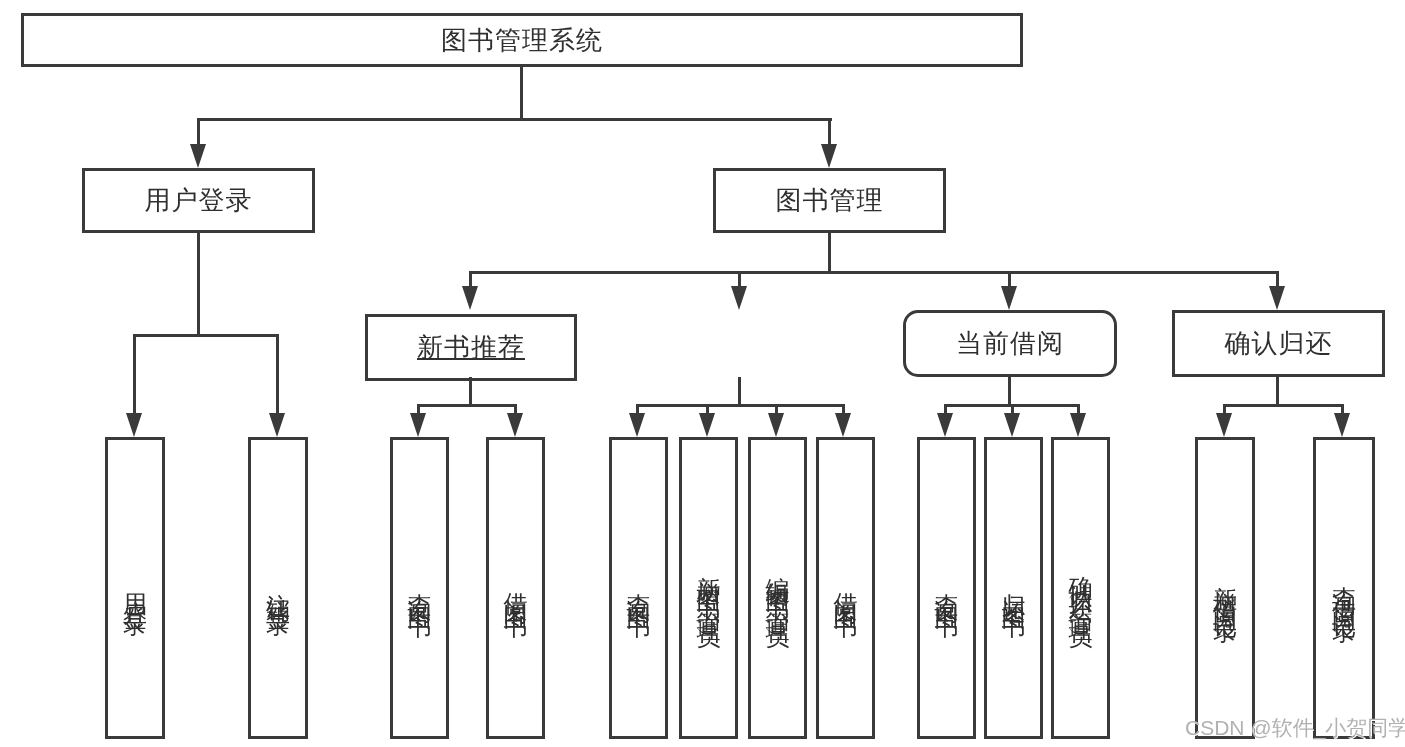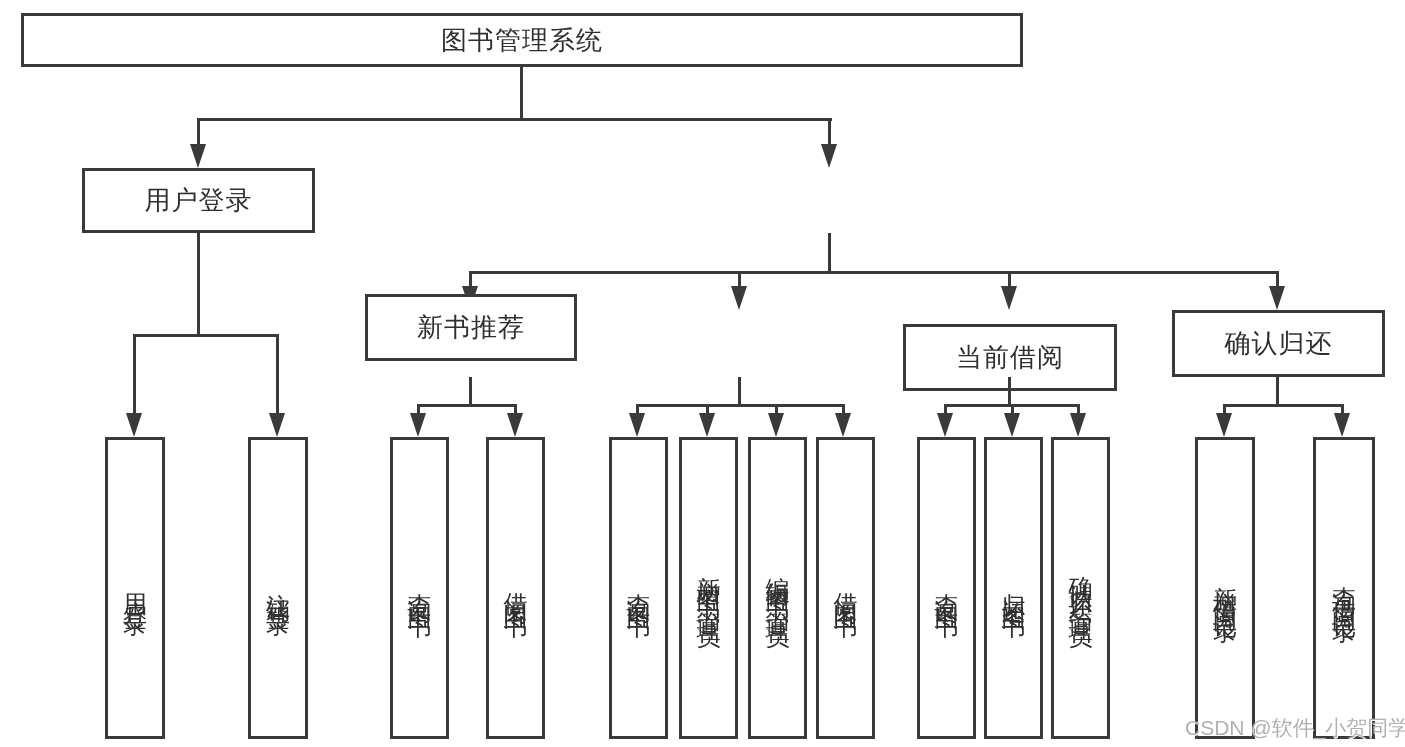--- a/index.html
+++ b/index.html
@@ -60,41 +60,42 @@
   <div class="box" style="left:21px;top:13px;width:1002px;height:54px;">图书管理系统</div>
 
   <div class="vline" style="left:520px;top:67px;height:54px;"></div>
   <div class="hline" style="left:197px;top:118px;width:635px;"></div>
   <div class="vline" style="left:197px;top:118px;height:30px;"></div>
   <div class="arrow" style="left:190px;top:144px;"></div>
   <div class="vline" style="left:828px;top:118px;height:30px;"></div>
   <div class="arrow" style="left:821px;top:144px;"></div>
 
   <div class="box" style="left:82px;top:168px;width:233px;height:65px;">用户登录</div>
+  <div class="box" style="left:713px;top:168px;width:233px;height:65px;">图书管理</div>
 
   <div class="vline" style="left:197px;top:233px;height:104px;"></div>
   <div class="hline" style="left:133px;top:334px;width:146px;"></div>
   <div class="vline" style="left:133px;top:334px;height:83px;"></div>
   <div class="arrow" style="left:126px;top:413px;"></div>
   <div class="vline" style="left:276px;top:334px;height:83px;"></div>
   <div class="arrow" style="left:269px;top:413px;"></div>
 
   <div class="vline" style="left:828px;top:233px;height:41px;"></div>
   <div class="hline" style="left:469px;top:271px;width:810px;"></div>
   <div class="vline" style="left:469px;top:271px;height:20px;"></div>
   <div class="arrow" style="left:462px;top:286px;"></div>
   <div class="vline" style="left:738px;top:271px;height:20px;"></div>
   <div class="arrow" style="left:731px;top:286px;"></div>
   <div class="vline" style="left:1008px;top:271px;height:20px;"></div>
   <div class="arrow" style="left:1001px;top:286px;"></div>
   <div class="vline" style="left:1276px;top:271px;height:20px;"></div>
   <div class="arrow" style="left:1269px;top:286px;"></div>
 
-  <div class="box" style="left:365px;top:294px;width:212px;height:67px;">新书推荐</div>
-  <div class="box" style="left:903px;top:324px;width:214px;height:67px;">当前借阅</div>
+  <div class="box" style="left:365px;top:314px;width:212px;height:67px;text-decoration:underline;">新书推荐</div>
+  <div class="box" style="left:903px;top:310px;width:214px;height:67px;border-radius:15px;">当前借阅</div>
   <div class="box" style="left:1172px;top:310px;width:213px;height:67px;">确认归还</div>
 
   <div class="vline" style="left:469px;top:377px;height:30px;"></div>
   <div class="hline" style="left:417px;top:404px;width:100px;"></div>
   <div class="vline" style="left:417px;top:404px;height:13px;"></div>
   <div class="arrow" style="left:410px;top:413px;"></div>
   <div class="vline" style="left:514px;top:404px;height:13px;"></div>
   <div class="arrow" style="left:507px;top:413px;"></div>
 
   <div class="vline" style="left:738px;top:377px;height:30px;"></div>

